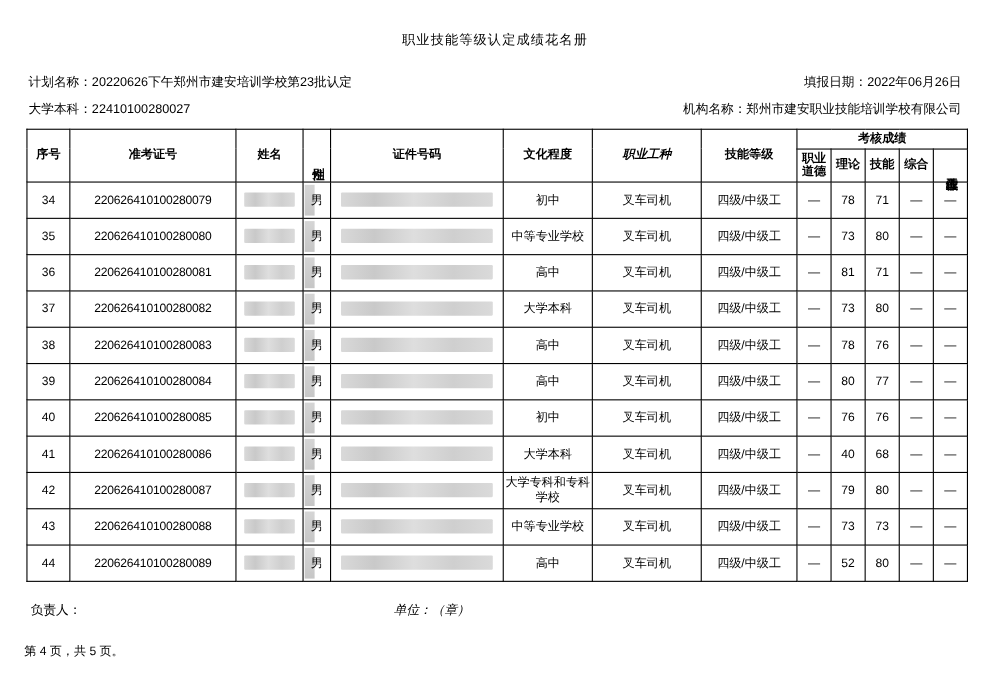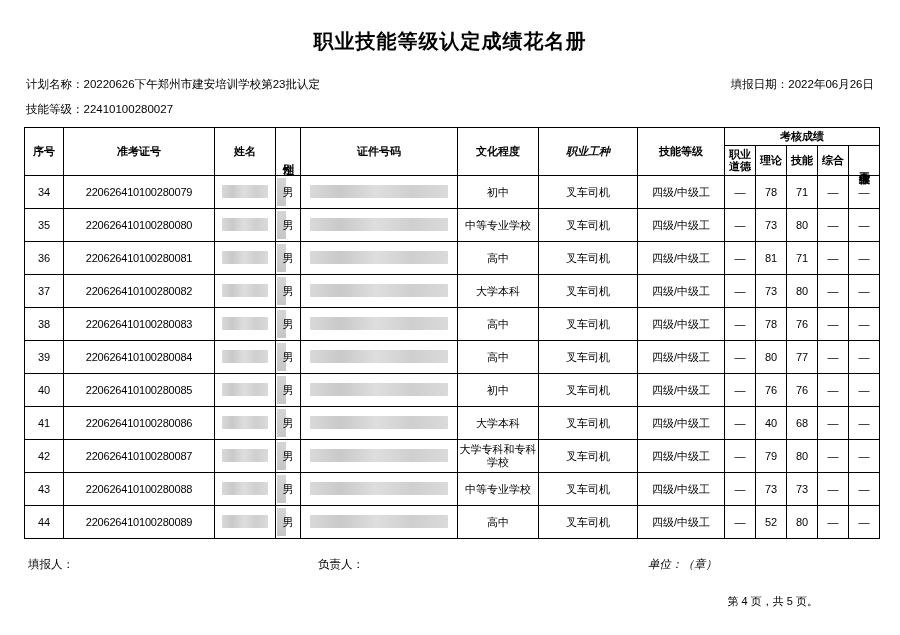--- a/index.html
+++ b/index.html
@@ -16,22 +16,22 @@
   }
   .page {
     position: relative;
     width: 900px;
     height: 635px;
     box-sizing: border-box;
     padding: 0 22px;
   }
   .doc-title {
     text-align: center;
-    font-size: 20px;
-    font-weight: bold;
+    font-size: 12px;
+    font-weight: normal;
     letter-spacing: 1px;
     margin-top: 28px;
     margin-bottom: 22px;
   }
   .meta-row {
     display: flex;
     justify-content: space-between;
     align-items: center;
     font-size: 11.5px;
     margin: 0 4px 10px 4px;
@@ -106,21 +106,21 @@
   .footer-row {
     display: flex;
     font-size: 11.5px;
     margin-top: 18px;
     padding: 0 6px;
   }
   .footer-row .f1 { width: 290px; }
   .footer-row .f2 { width: 330px; }
   .footer-row .f3 { flex: 1; font-style: italic; }
   .page-no {
-    text-align: right;
+    text-align: left;
     font-size: 11px;
     margin-top: 22px;
     padding-right: 60px;
   }
 </style>
 </head>
 <body>
 
 <div class="page">
 
@@ -130,21 +130,24 @@
     <div class="meta-left">
       <span>计划名称：</span><span>20220626下午郑州市建安培训学校第23批认定</span>
     </div>
     <div class="meta-right">
       <span>填报日期：</span><span>2022年06月26日</span>
     </div>
   </div>
 
   <div class="meta-row">
     <div class="meta-left">
-      <span>技能等级：</span><span>22410100280027</span>
+      <span>大学本科：</span><span>22410100280027</span>
+    </div>
+    <div class="meta-right">
+      <span>机构名称：</span><span>郑州市建安职业技能培训学校有限公司</span>
     </div>
   </div>
 
   <table class="roster">
     <thead>
       <tr>
         <th class="h-seq" rowspan="2">序号</th>
         <th class="h-ticket" rowspan="2">准考证号</th>
         <th class="h-name" rowspan="2">姓名</th>
         <th class="h-gender" rowspan="2"><span class="vert">性别</span></th>
@@ -369,20 +372,19 @@
           <td class="score">—</td>
           <td class="score">52</td>
           <td class="score">80</td>
           <td class="score">—</td>
           <td class="score">—</td>
         </tr>
       </tbody>
   </table>
 
   <div class="footer-row">
-    <div class="f1">填报人：</div>
     <div class="f2">负责人：</div>
     <div class="f3">单位：（章）</div>
   </div>
 
   <div class="page-no">第 4 页，共 5 页。</div>
 
 </div>
 
 </body></html>

